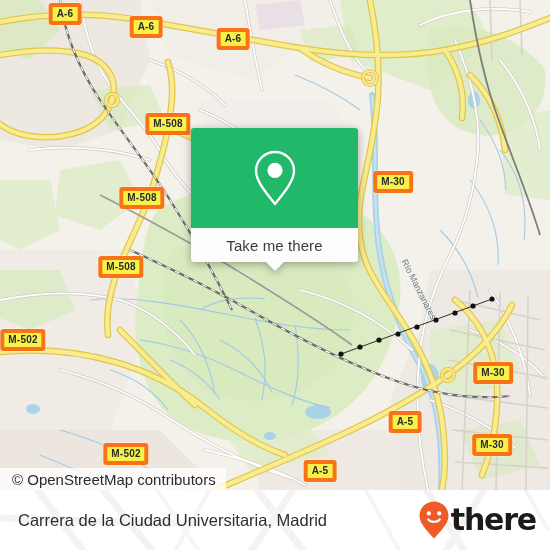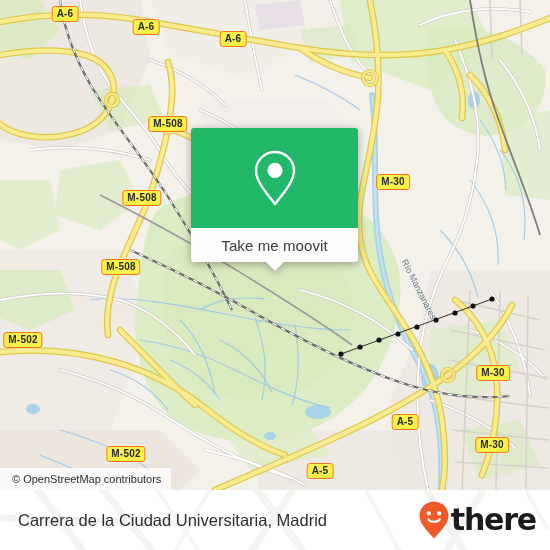--- a/index.html
+++ b/index.html
@@ -27,21 +27,21 @@
     overflow: hidden;
     background: #f2efe9;
   }
   #map svg { display: block; }
 
   
   .shield {
     position: absolute;
     transform: translate(-50%, -50%);
     background: #f7f14a;
-    border: 1px solid #f97316;
+    border: 4px solid #f97316;
     border-radius: 3px;
     color: #2a2a2a;
     font-family: "Liberation Sans", sans-serif;
     font-size: 10px;
     font-weight: bold;
     letter-spacing: 0.2px;
     padding: 1px 4px 2px 4px;
     line-height: 11px;
     white-space: nowrap;
     box-shadow: 0 0 0 0.5px rgba(255,255,255,0.5);
@@ -60,21 +60,21 @@
   #osm-attribution {
     position: absolute;
     left: 0;
     top: 468px;
     height: 22px;
     padding: 0 10px 0 12px;
     display: flex;
     align-items: center;
     background: rgba(255,255,255,0.78);
     color: #2b2b2b;
-    font-size: 11px;
+    font-size: 15px;
     font-family: "Liberation Sans", sans-serif;
     white-space: nowrap;
     z-index: 40;
   }
 
   
   #popup-card {
     position: absolute;
     left: 191px;
     top: 128px;
@@ -416,21 +416,21 @@
     </div>
 
     <div id="popup-card">
       <div id="popup-green">
         <svg width="48" height="60" viewBox="0 0 48 60">
           <path d="M24 4 C13.5 4 5 12.4 5 22.8 C5 33 14.5 44 24 56 C33.5 44 43 33 43 22.8 C43 12.4 34.5 4 24 4 Z" fill="none" stroke="#ffffff" stroke-width="2.4" stroke-linejoin="round"></path>
           <circle cx="24" cy="22.4" r="7.6" fill="#ffffff"></circle>
         </svg>
       </div>
       <div id="popup-footer">
-        <span>Take me moovit</span>
+        <span>Take me there</span>
       </div>
       <div id="popup-pointer"></div>
     </div>
   </div>
 
   <div id="bottom-bar">
     <svg id="bottom-bar-watermark" viewBox="0 0 550 60">
       <rect x="0" y="0" width="550" height="60" fill="#ffffff"></rect>
       <g stroke="#f4f3f1" stroke-width="7" fill="none">
         <path d="M30,-10 L90,70"></path>

